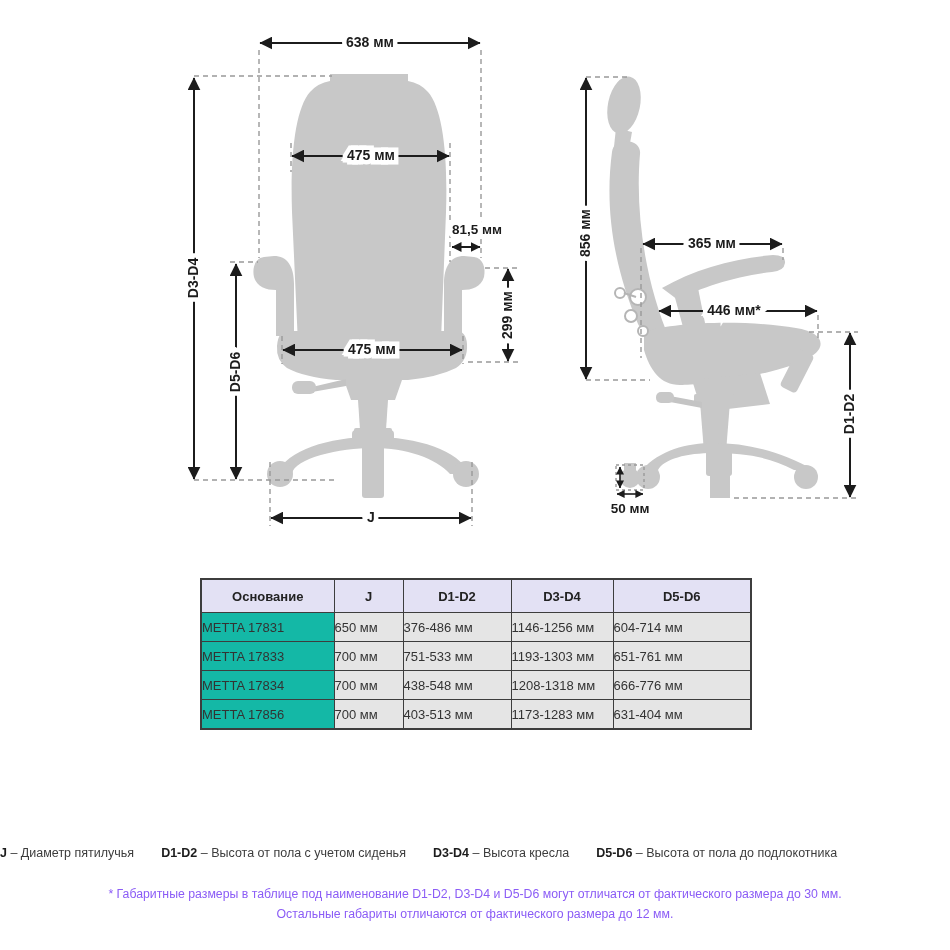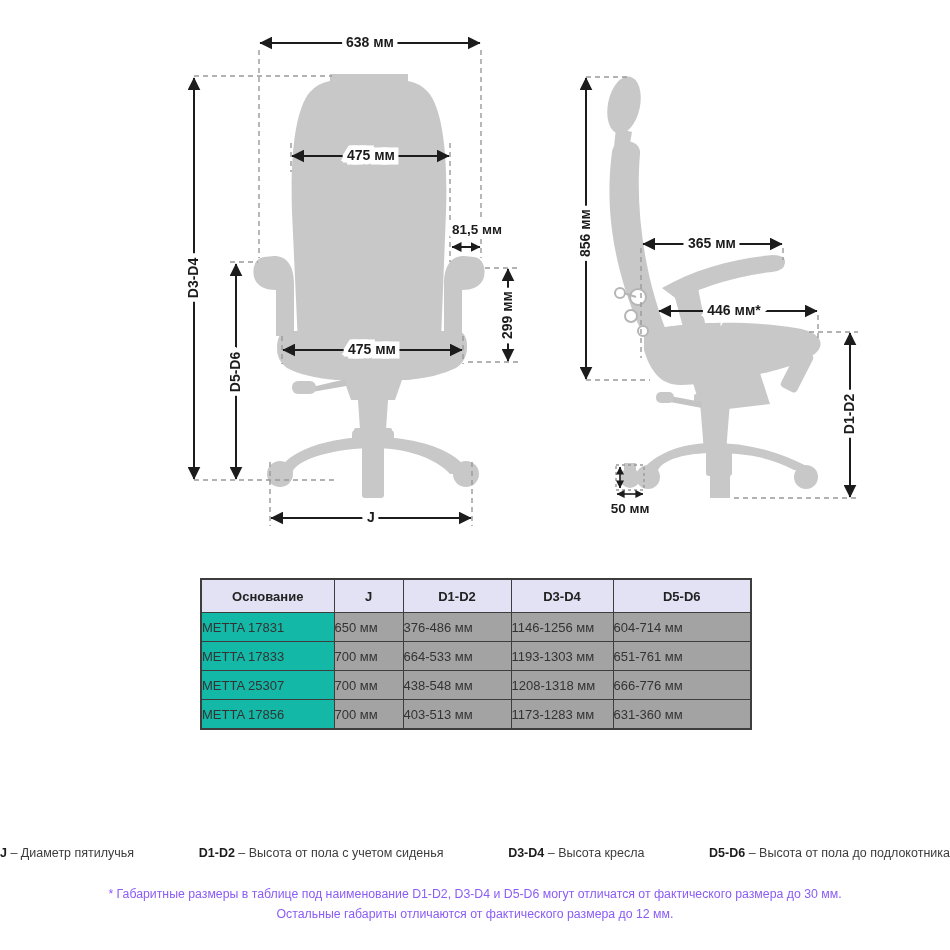--- a/index.html
+++ b/index.html
@@ -22,26 +22,26 @@
     position:absolute;left:200px;top:578px;width:550px;
     border-collapse:collapse;table-layout:fixed;
     font-size:13px;color:#333;
     border:2px solid #3d3d3d;
   }
   .spec-table th,.spec-table td{
     border:1px solid #3d3d3d;vertical-align:middle;
     padding:0;overflow:hidden;white-space:nowrap;
   }
   .spec-table th{height:32px;font-weight:bold;color:#222;background:#e3e1f4;font-size:13px;}
-  .spec-table td{height:28px;background:#a3a3a3;}
+  .spec-table td{height:28px;background:#e5e5e5;}
   .spec-table td.name{background:#14b8a6;}
   
   .legend{
     position:absolute;left:0;top:846px;width:950px;
-    display:flex;justify-content:space-between;gap:27px;
+    display:flex;justify-content:flex-start;gap:27px;
     font-size:12.5px;color:#3c3c3c;white-space:nowrap;
   }
   .legend b{color:#1c1c1c;font-weight:bold;}
   
   .footnote{
     position:absolute;left:0;top:884px;width:950px;
     text-align:center;font-size:12.3px;color:#8b5cf6;line-height:20px;
   }
 </style>
 </head>
@@ -226,37 +226,37 @@
     <tr>
       <td class="name">METTA 17831</td>
       <td>650 мм</td>
       <td>376-486 мм</td>
       <td>1146-1256 мм</td>
       <td>604-714 мм</td>
     </tr>
     <tr>
       <td class="name">METTA 17833</td>
       <td>700 мм</td>
-      <td>664-533 мм</td>
+      <td>751-533 мм</td>
       <td>1193-1303 мм</td>
       <td>651-761 мм</td>
     </tr>
     <tr>
-      <td class="name">METTA 25307</td>
+      <td class="name">METTA 17834</td>
       <td>700 мм</td>
       <td>438-548 мм</td>
       <td>1208-1318 мм</td>
       <td>666-776 мм</td>
     </tr>
     <tr>
       <td class="name">METTA 17856</td>
       <td>700 мм</td>
       <td>403-513 мм</td>
       <td>1173-1283 мм</td>
-      <td>631-360 мм</td>
+      <td>631-404 мм</td>
     </tr>
   </tbody>
 </table>
 
 <div class="legend">
   <span><b>J</b> <span>– Диаметр пятилучья</span></span>
   <span><b>D1-D2</b> <span>– Высота от пола с учетом сиденья</span></span>
   <span><b>D3-D4</b> <span>– Высота кресла</span></span>
   <span><b>D5-D6</b> <span>– Высота от пола до подлокотника</span></span>
 </div>

